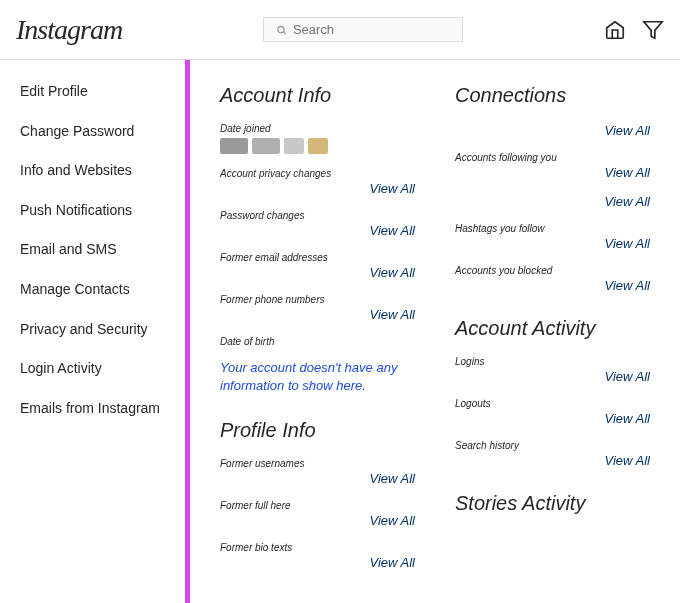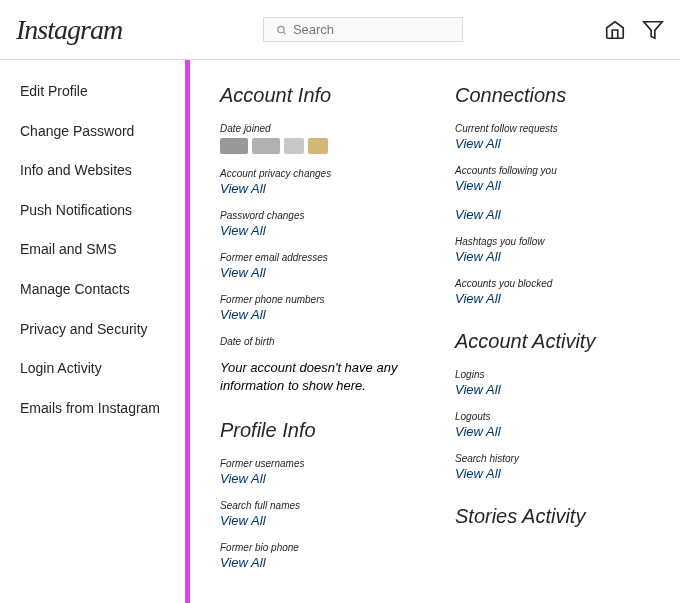--- a/index.html
+++ b/index.html
@@ -102,31 +102,32 @@
     .section-item {
       margin-bottom: 14px;
     }
     .section-item-label {
       font-size: 10px;
       color: #262626;
       margin-bottom: 2px;
     }
     .section-item-desc {
       font-size: 13px;
-      color: #000000;
+      color: #1d4ed8;
       margin-bottom: 2px;
       line-height: 1.4;
       margin-top: 12px;
     }
     .view-all-link {
       font-size: 13px;
       color: #003569;
       cursor: pointer;
       text-decoration: none;
       display: block;
+      text-align: right;
     }
 
     
     .date-bar {
       display: flex;
       gap: 4px;
       margin-top: 4px;
       margin-bottom: 4px;
     }
     .date-bar-seg {
@@ -218,37 +219,36 @@
 
       <div class="section">
         <div class="section-title">Profile Info</div>
 
         <div class="section-item">
           <div class="section-item-label">Former usernames</div>
           <a class="view-all-link">View All</a>
         </div>
 
         <div class="section-item">
-          <div class="section-item-label">Search full names</div>
-          <a class="view-all-link">View All</a>
-        </div>
-
-        <div class="section-item">
-          <div class="section-item-label">Former bio phone</div>
+          <div class="section-item-label">Former full here</div>
+          <a class="view-all-link">View All</a>
+        </div>
+
+        <div class="section-item">
+          <div class="section-item-label">Former bio texts</div>
           <a class="view-all-link">View All</a>
         </div>
       </div>
     </div>
 
     <div class="col-right">
       <div class="section">
         <div class="section-title">Connections</div>
 
         <div class="section-item">
-          <div class="section-item-label">Current follow requests</div>
           <a class="view-all-link">View All</a>
         </div>
 
         <div class="section-item">
           <div class="section-item-label">Accounts following you</div>
           <a class="view-all-link">View All</a>
         </div>
 
         <div class="section-item">
           <a class="view-all-link">View All</a>

